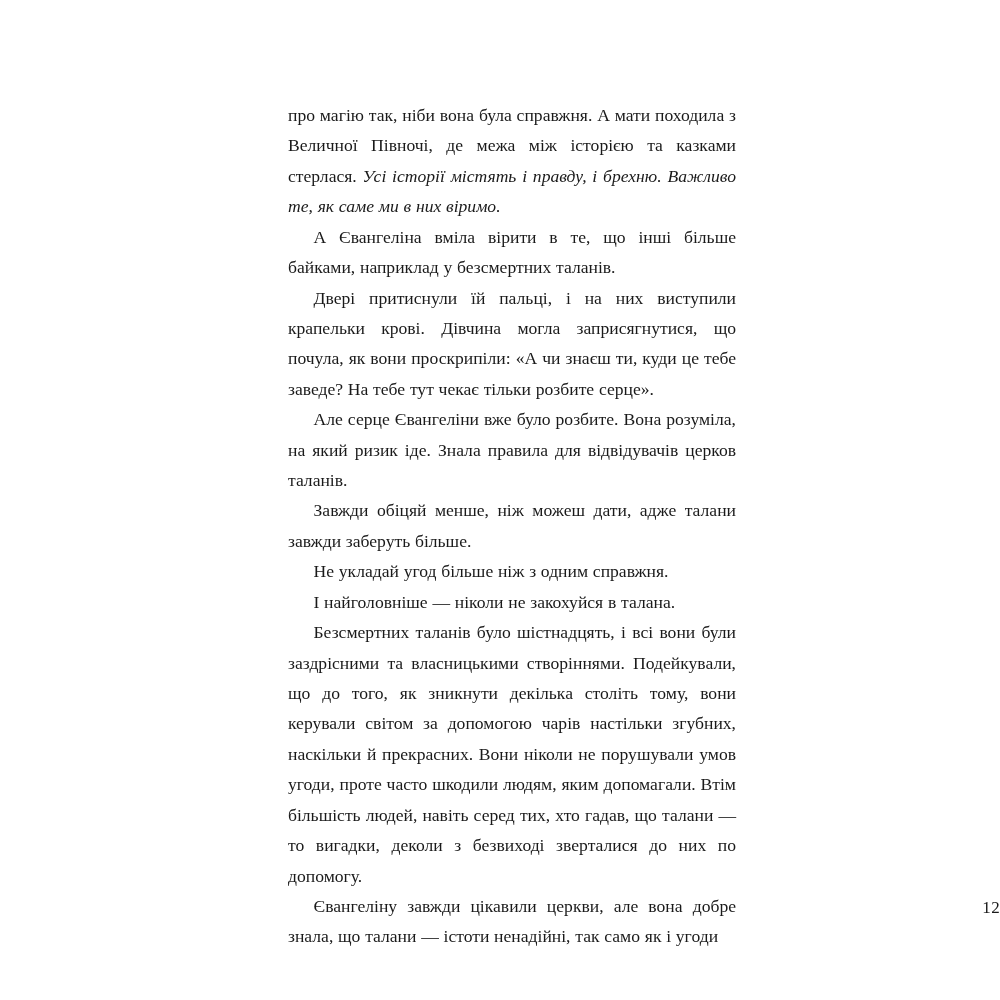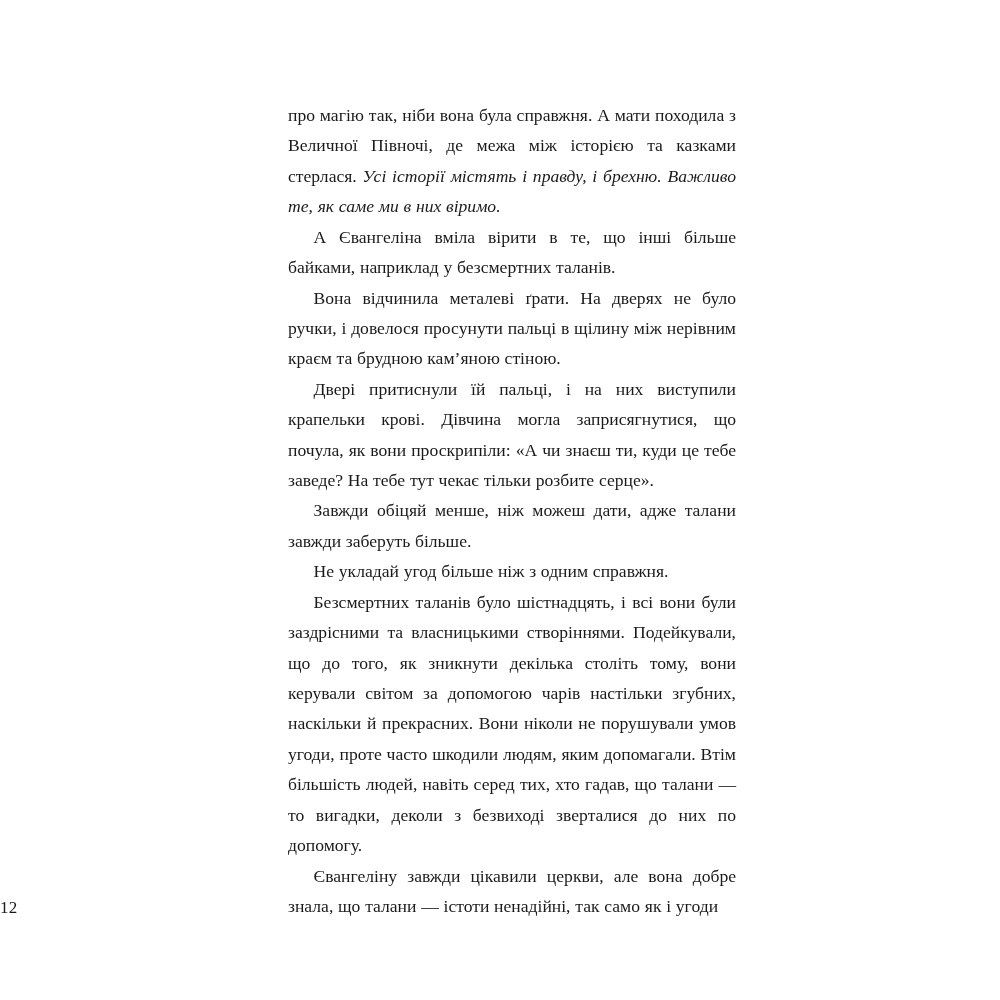--- a/index.html
+++ b/index.html
@@ -43,46 +43,47 @@
     text-indent: 1.45em;
   }
   .it {
     font-style: italic;
   }
   .folio {
     position: absolute;
     left: 0;
     right: 0;
     top: 898px;
-    text-align: left;
+    text-align: right;
     font-size: 17px;
     color: #1a1a1a;
     letter-spacing: 0.02em;
   }
 </style>
 </head>
 <body>
 
 <div class="page">
 
   <div class="text-column">
 
     <p class="para"><span>про магію так, ніби вона була справжня. А мати походила з Величної Півночі, де межа між історією та казками стерлася. </span><span class="it">Усі історії містять і правду, і брехню. Важливо те, як саме ми в них віримо.</span></p>
 
     <p class="para indent"><span>А Євангеліна вміла вірити в те, що інші більше байками, наприклад у безсмертних таланів.</span></p>
 
-    <p class="para indent"><span>Вона відчинила металеві ґрати. На дверях не було ручки, і довелося просунути пальці в щілину між нерівним краєм та брудною кам’яною стіною.</span></p>
 
     <p class="para indent"><span>Двері притиснули їй пальці, і на них виступили крапельки крові. Дівчина могла заприсягнутися, що почула, як вони проскрипіли: «А чи знаєш ти, куди це тебе заведе? На тебе тут чекає тільки розбите серце».</span></p>
 
+    <p class="para indent"><span>Але серце Євангеліни вже було розбите. Вона розуміла, на який ризик іде. Знала правила для відвідувачів церков таланів.</span></p>
 
     <p class="para italic"><span>Завжди обіцяй менше, ніж можеш дати, адже талани завжди заберуть більше.</span></p>
 
     <p class="para italic"><span>Не укладай угод більше ніж з одним справжня.</span></p>
 
+    <p class="para italic"><span>І найголовніше — ніколи не закохуйся в талана.</span></p>
 
     <p class="para indent"><span>Безсмертних таланів було шістнадцять, і всі вони були заздрісними та власницькими створіннями. Подейкували, що до того, як зникнути декілька століть тому, вони керували світом за допомогою чарів настільки згубних, наскільки й прекрасних. Вони ніколи не порушували умов угоди, проте часто шкодили людям, яким допомагали. Втім більшість людей, навіть серед тих, хто гадав, що талани — то вигадки, деколи з безвиході зверталися до них по допомогу.</span></p>
 
     <p class="para indent"><span>Євангеліну завжди цікавили церкви, але вона добре знала, що талани — істоти ненадійні, так само як і угоди</span></p>
 
   </div>
 
   <div class="folio">12</div>
 
 </div>

